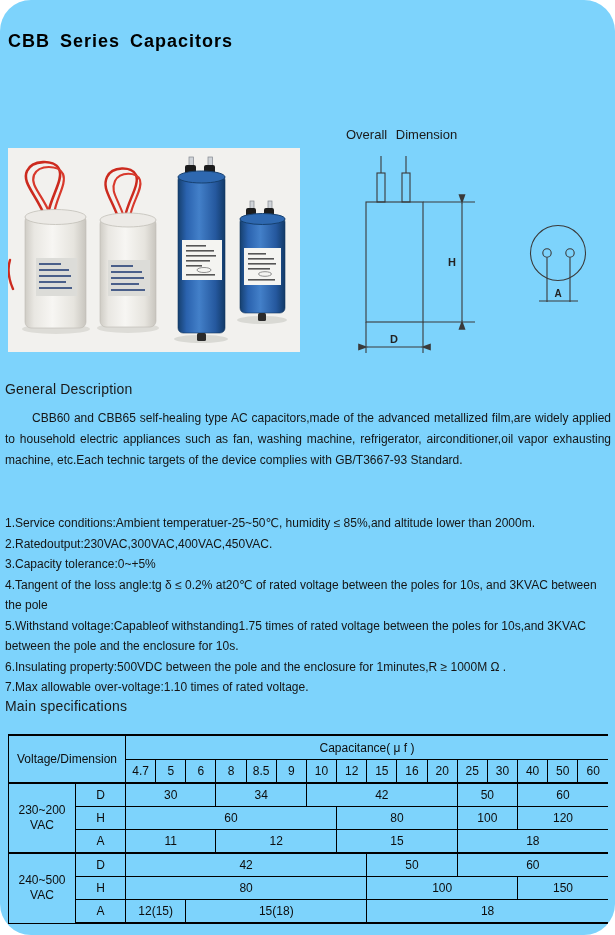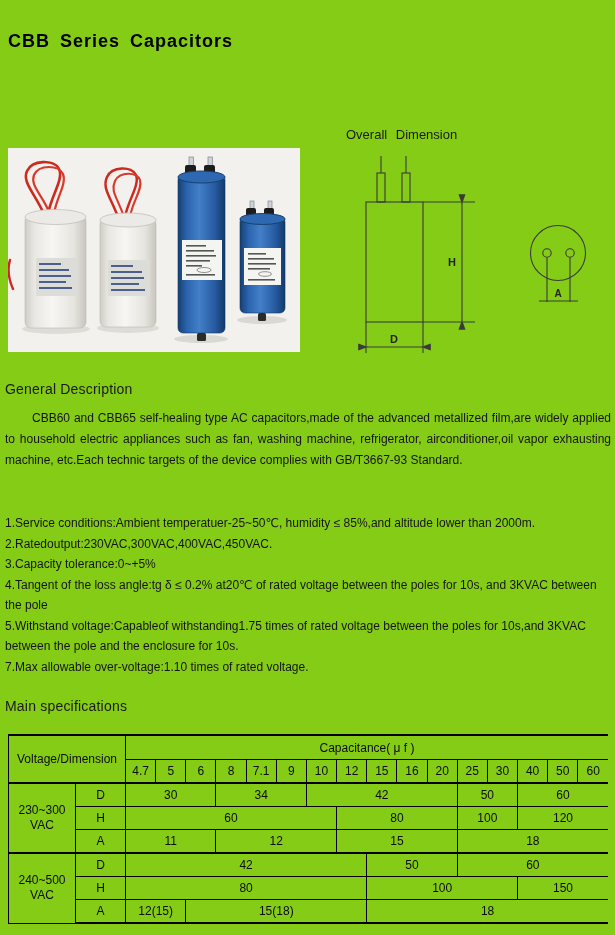--- a/index.html
+++ b/index.html
@@ -1,17 +1,17 @@
 <!DOCTYPE html>
 <html><head>
 <meta charset="utf-8">
 <style>
   html,body{margin:0;padding:0;background:#fff;}
-  .page{position:relative;width:615px;height:935px;background:#84cc16;overflow:hidden;
-        font-family:"Liberation Sans","DejaVu Sans",sans-serif;color:#111;}
+  .page{position:relative;width:615px;height:935px;background:#7dd3fc;overflow:hidden;
+        font-family:"Liberation Sans","DejaVu Sans",sans-serif;color:#111;border-radius:31px;}
   .abs{position:absolute;}
   .doc-title{left:8px;top:31px;font-size:18px;font-weight:bold;letter-spacing:1px;word-spacing:4px;color:#000;}
   .section-heading{font-size:14px;color:#1a1a1a;letter-spacing:.2px;}
   .sub-heading{left:346px;top:127px;font-size:13px;color:#1a1a1a;word-spacing:5px;}
   .gd-heading{left:5px;top:381px;}
   .mt-heading{left:5px;top:484px;}
   .ms-heading{left:5px;top:698px;}
   .gd-body{left:5px;top:408px;width:606px;font-size:12px;line-height:21px;text-align:justify;text-indent:27px;color:#151515;}
   .tech-list{left:5px;top:513px;width:607px;font-size:12px;line-height:20.5px;color:#151515;}
   .spec-table{border-collapse:collapse;table-layout:fixed;width:600px;font-size:12px;color:#0d0d0d;}
@@ -176,20 +176,21 @@
 
   <div class="abs section-heading gd-heading">General Description</div>
   <div class="abs gd-body">CBB60 and CBB65 self-healing type AC capacitors,made of the advanced metallized film,are widely applied to household electric appliances such as fan, washing machine, refrigerator, airconditioner,oil vapor exhausting machine, etc.Each technic targets of the device complies with GB/T3667-93 Standard.</div>
 
   <div class="abs tech-list">
       <div>1.Service conditions:Ambient temperatuer-25~50℃, humidity ≤ 85%,and altitude lower than 2000m.</div>
       <div>2.Ratedoutput:230VAC,300VAC,400VAC,450VAC.</div>
       <div>3.Capacity tolerance:0~+5%</div>
       <div>4.Tangent of the loss angle:tg δ ≤ 0.2% at20℃ of rated voltage between the poles for 10s, and 3KVAC between the pole</div>
       <div>5.Withstand voltage:Capableof withstanding1.75 times of rated voltage between the poles for 10s,and 3KVAC between the pole and the enclosure for 10s.</div>
+      <div>6.Insulating property:500VDC between the pole and the enclosure for 1minutes,R ≥ 1000M Ω .</div>
       <div>7.Max allowable over-voltage:1.10 times of rated voltage.</div>
     </div>
 
   <div class="abs section-heading ms-heading">Main specifications</div>
   <table class="abs spec-table" style="left:8px;top:734px;">
     <colgroup>
         <col style="width: 67px;">
         <col style="width: 50px;">
         <col>
         <col>
@@ -211,36 +212,36 @@
     <tbody>
         <tr class="hdr1">
           <th rowspan="2" colspan="2">Voltage/Dimension</th>
           <th colspan="16">Capacitance( μ f )</th>
         </tr>
         <tr class="hdr2">
           <th>4.7</th>
           <th>5</th>
           <th>6</th>
           <th>8</th>
-          <th>7.1</th>
+          <th>8.5</th>
           <th>9</th>
           <th>10</th>
           <th>12</th>
           <th>15</th>
           <th>16</th>
           <th>20</th>
           <th>25</th>
           <th>30</th>
           <th>40</th>
           <th>50</th>
           <th>60</th>
         </tr>
         <tr class="group-start">
           <td rowspan="3" class="voltage-cell">
-            <div>230~300</div>
+            <div>230~200</div>
             <div>VAC</div>
           </td>
           <td>D</td>
           <td colspan="3">30</td>
           <td colspan="3">34</td>
           <td colspan="5">42</td>
           <td colspan="2">50</td>
           <td colspan="3">60</td>
         </tr>
         <tr>

